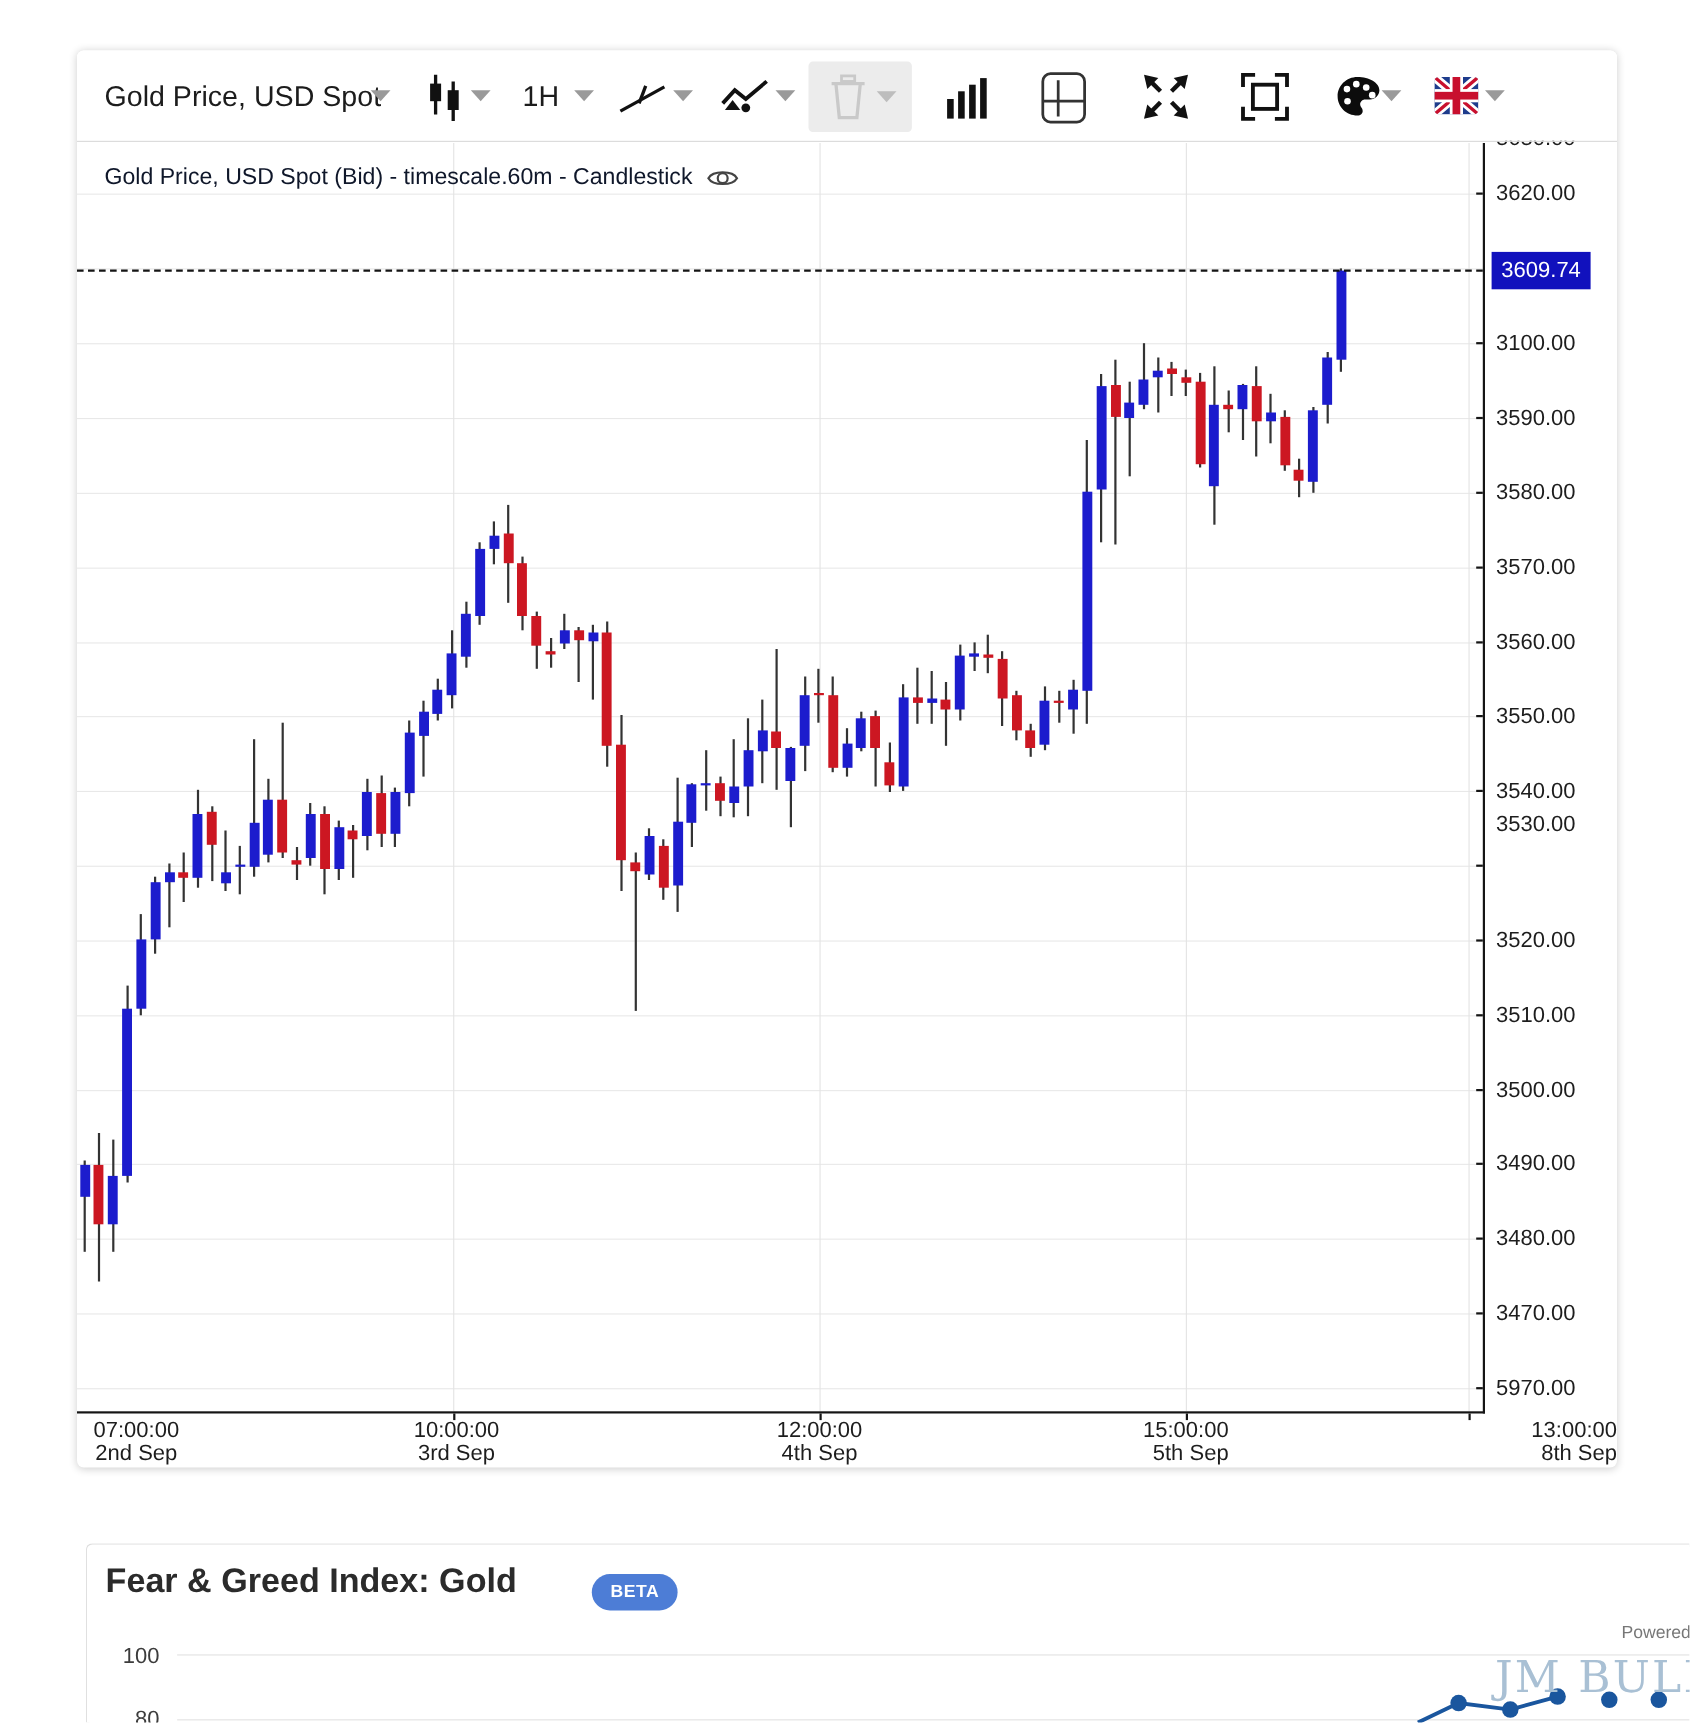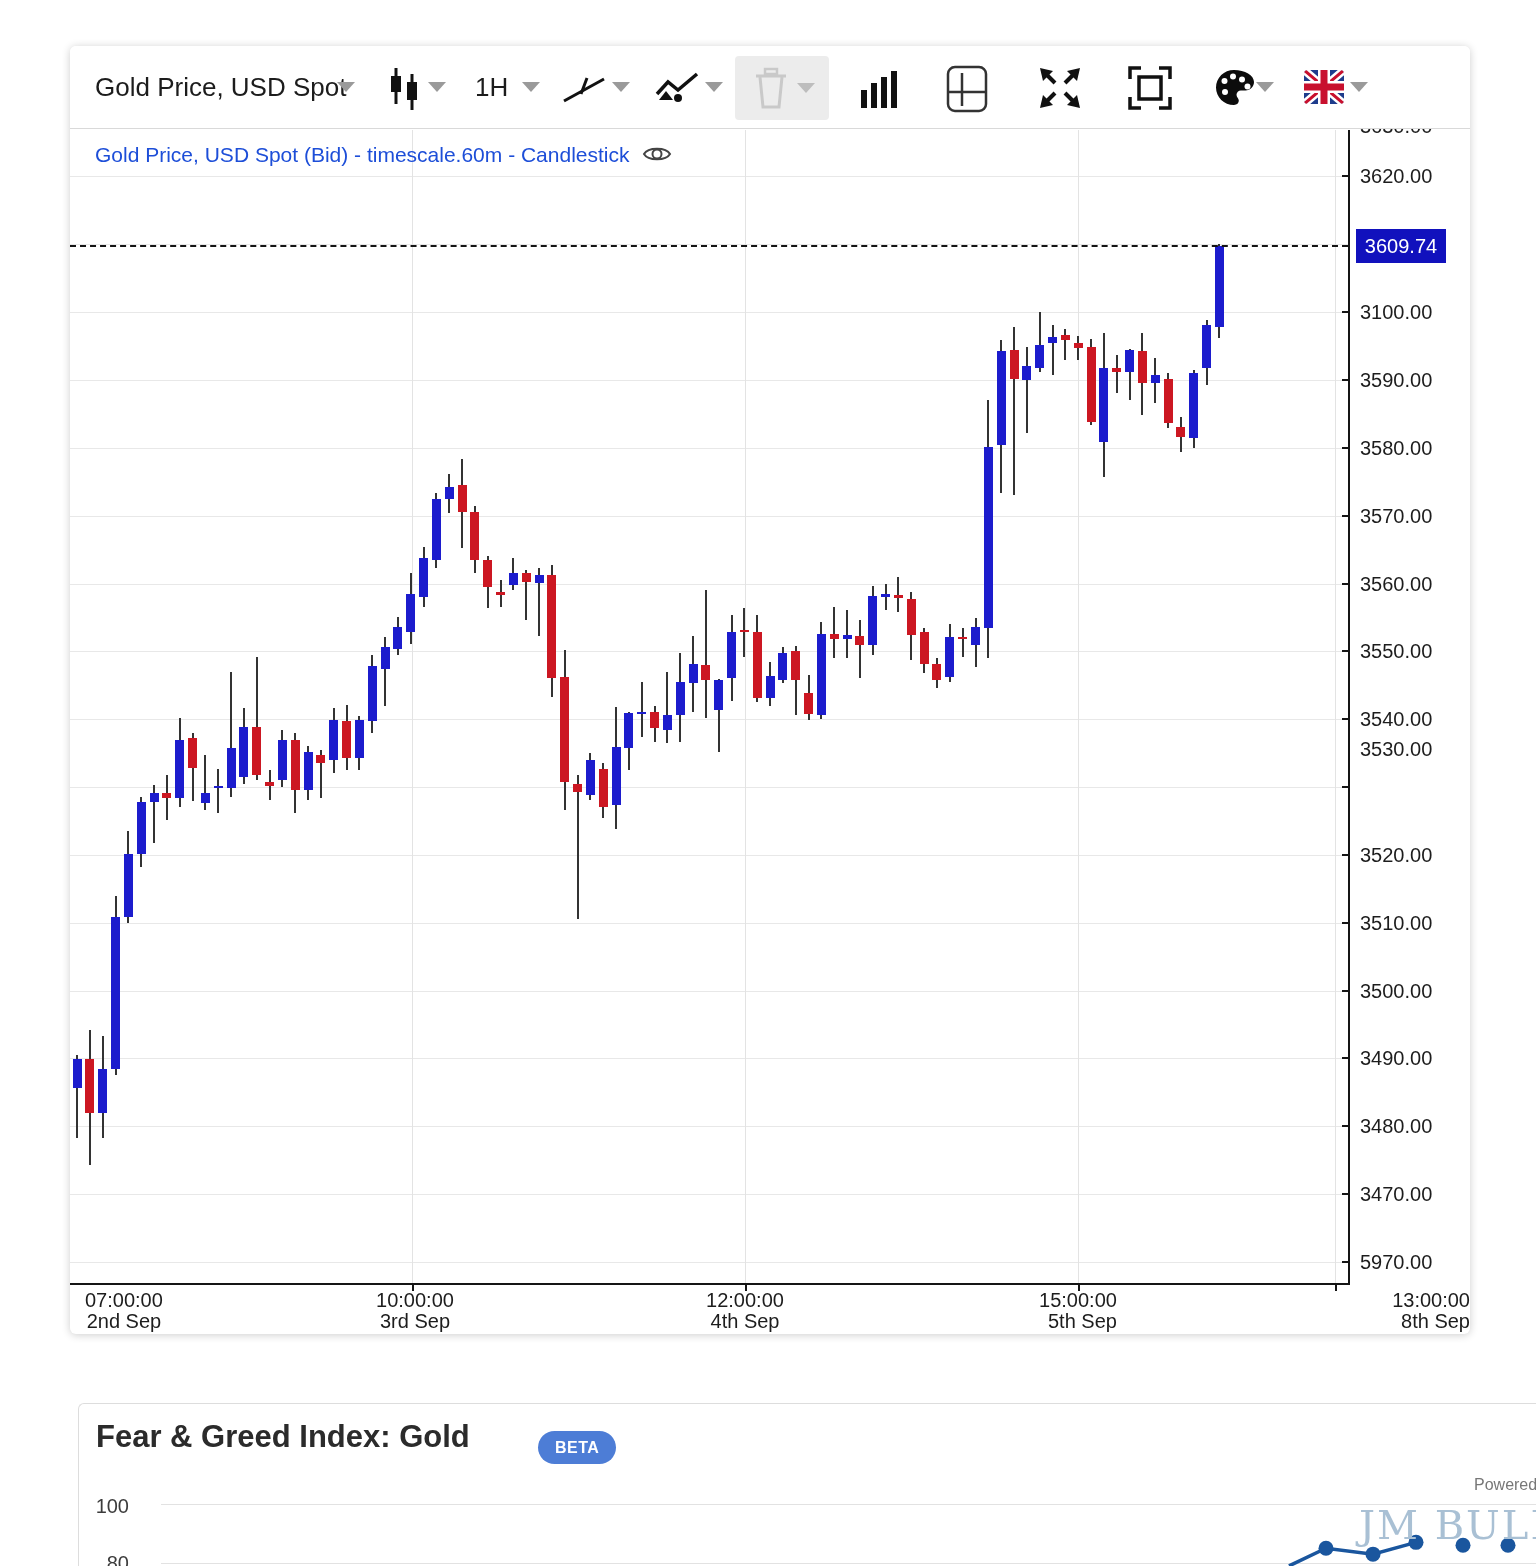--- a/index.html
+++ b/index.html
@@ -13,22 +13,22 @@
   .tb-caret{width:0;height:0;border-left:9px solid transparent;border-right:9px solid transparent;
     border-top:10px solid #9a9a9a;position:absolute;top:36px;}
   .tb-caret.dis{border-top-color:#bdbdbd;}
   #symbol-label{position:absolute;left:25px;top:26px;font-size:26px;color:#1c1c1c;}
   #interval-label{position:absolute;left:405px;top:26px;font-size:26px;color:#1c1c1c;}
   #trash-btn{position:absolute;left:665px;top:10px;width:94px;height:64px;background:#ececec;border-radius:4px;}
   #toolbar svg{position:absolute;}
   #toolbar-divider{position:absolute;left:0;top:82px;width:100%;height:1px;background:#d9d9d9;z-index:31;}
 
   
-  #legend{position:absolute;left:25px;top:97px;height:30px;display:flex;align-items:flex-start;gap:12px;
-    z-index:20;font-size:21px;color:#1d4ed8;white-space:nowrap;}
+  #legend{position:absolute;left:25px;top:97px;height:30px;display:flex;align-items:flex-end;gap:12px;
+    z-index:20;font-size:21px;color:#0f172a;white-space:nowrap;}
 
   
   #plot{position:absolute;left:0;top:84px;width:1278px;height:1153px;overflow:hidden;}
   .hgrid{position:absolute;left:0;width:1278px;height:1px;background:#e8e8e8;}
   .vgrid{position:absolute;top:0;width:1px;height:1153px;background:#e3e3e3;}
   .wick{position:absolute;width:2px;background:#333;}
   .body{position:absolute;width:9px;}
   #dash-line{position:absolute;left:0;top:199px;width:1278px;height:0;border-top:2px dashed #141414;z-index:5;}
   #axis-right{position:absolute;left:1278px;top:84px;width:2px;height:1155px;background:#151515;}
   #axis-bottom{position:absolute;left:0;top:1237px;width:1280px;height:2px;background:#151515;}
@@ -38,21 +38,21 @@
   #price-box{position:absolute;left:1286px;top:183px;width:90px;height:34px;background:#1111bd;color:#fff;
     font-size:20px;display:flex;align-items:center;justify-content:center;z-index:6;}
   .xlabel{position:absolute;top:1244px;font-size:20px;color:#1d1d1d;line-height:21px;white-space:nowrap;}
 
   
   #fg-card{position:absolute;left:78px;top:1403px;width:1458px;height:163px;background:#fff;
     border-top:1px solid #ddd;border-left:1px solid #ddd;border-radius:6px 0 0 0;overflow:hidden;}
   #fg-title{position:absolute;left:17px;top:15px;font-size:31px;font-weight:bold;color:#2b2b2b;}
   #fg-badge{position:absolute;left:459px;top:27px;height:33px;padding:0 17px;border-radius:999px;
     display:flex;align-items:center;font-size:16px;font-weight:bold;color:#fff;letter-spacing:.5px;}
-  .fg-ylabel{position:absolute;left:0;width:50px;text-align:right;font-size:20px;color:#3c3c3c;}
+  .fg-ylabel{position:absolute;left:16px;width:50px;text-align:right;font-size:20px;color:#3c3c3c;}
   .fg-grid{position:absolute;left:82px;right:0;height:1px;background:#e2e2e2;}
   #fg-svg{position:absolute;left:0;top:0;width:1458px;height:163px;pointer-events:none;}
   #fg-watermark{position:absolute;left:1280px;top:98px;font-family:"DejaVu Serif","Liberation Serif",serif;
     font-size:40px;letter-spacing:2px;white-space:nowrap;z-index:2;}
   #fg-powered{position:absolute;left:1395px;top:72px;font-size:16px;color:#777;white-space:nowrap;z-index:2;}
   #fg-tooltip{position:absolute;left:1007px;top:60px;width:127px;height:103px;background:#212121;
     border-radius:8px;z-index:10;padding:12px 0 0 22px;color:#fff;}
   #fg-tooltip .tt-date{font-size:21px;}
   #fg-tooltip .tt-row{display:flex;align-items:center;gap:9px;margin-top:8px;}
   #fg-tooltip .tt-dot{width:13px;height:13px;border-radius:50%;}

